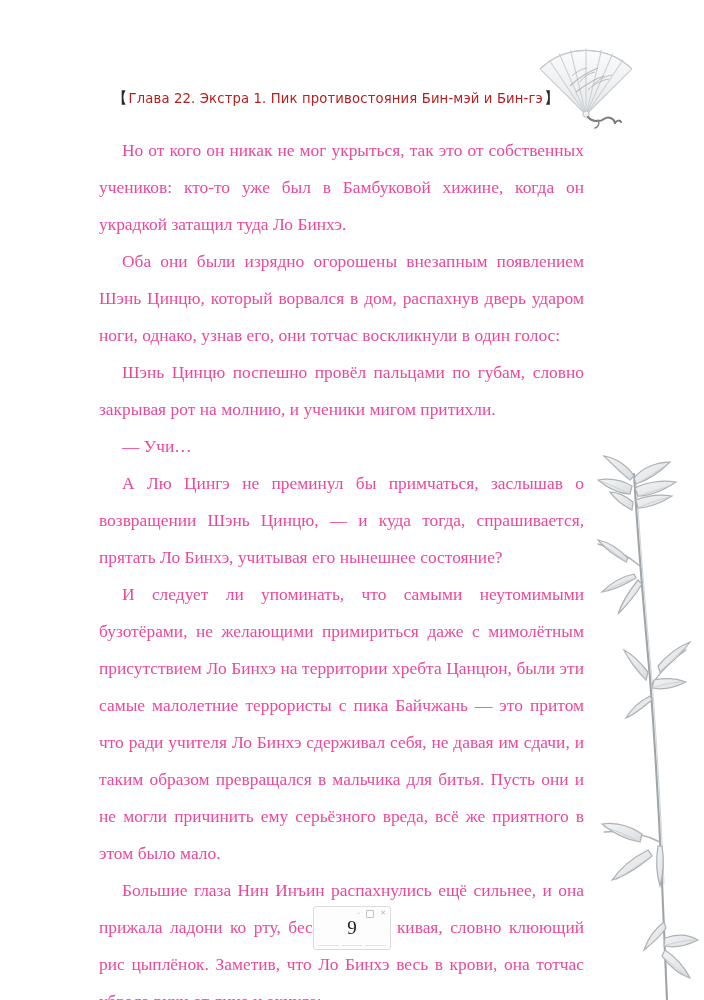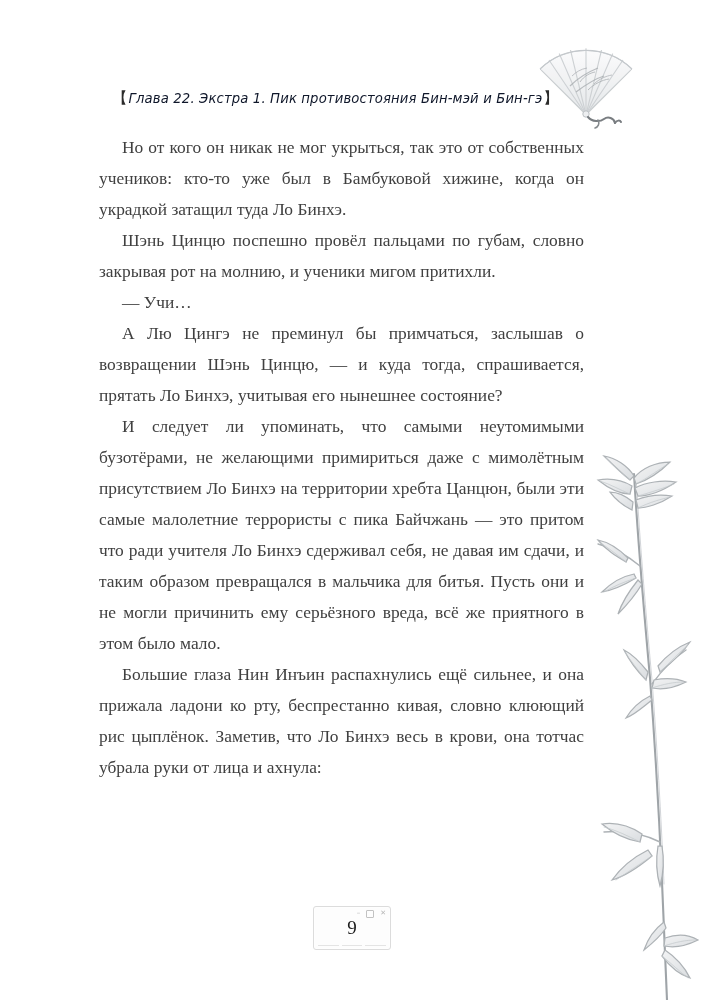--- a/index.html
+++ b/index.html
@@ -26,24 +26,23 @@
     left: 112px;
     top: 85px;
     width: 470px;
     height: 26px;
     display: flex;
     align-items: center;
     white-space: nowrap;
   }
   .running-head .rh-text {
     font-family: "DejaVu Sans", "Liberation Sans", sans-serif;
-    font-style: italic;
     font-size: 13.2px;
     letter-spacing: 0.15px;
-    color: #0f172a;
+    color: #b91c1c;
   }
   .running-head .rh-bracket {
     font-family: "DejaVu Sans", "Liberation Sans", sans-serif;
     font-size: 15.5px;
     font-style: normal;
     color: #2b2b2b;
     line-height: 1;
     position: relative;
     top: 0.5px;
   }
@@ -73,24 +72,24 @@
   
   .body-text {
     position: absolute;
     left: 99px;
     top: 132px;
     width: 485px;
   }
   .body-text p {
     margin: 0;
     font-size: 17.4px;
-    line-height: 31px;
+    line-height: 37px;
     text-align: justify;
     text-indent: 23px;
-    color: #404040;
+    color: #ec4899;
     hyphens: manual;
     word-spacing: 0.1px;
   }
 
   
   .page-number-plate {
     position: absolute;
     left: 313px;
     top: 906px;
     width: 76px;
@@ -201,20 +200,21 @@
 
         <path d="M56 71 C60 76 68 76 72 73 C76 70 82 72 83 77" fill="none" stroke="#6e7377" stroke-width="2.1" stroke-linecap="round"></path>
         <path d="M83 77 C85 74 88 74 89 76" fill="none" stroke="#6e7377" stroke-width="2" stroke-linecap="round"></path>
         <path d="M66 74 C68 78 66 81 63 82" fill="none" stroke="#7a7f83" stroke-width="1.6" stroke-linecap="round"></path>
       </g>
     </svg>
   </div>
 
   <div class="body-text">
     <p>Но от кого он никак не мог укрыться, так это от собственных учеников: кто-то уже был в Бамбуковой хижине, когда он украдкой затащил туда Ло Бинхэ.</p>
+    <p>Оба они были изрядно огорошены внезапным появлением Шэнь Цинцю, который ворвался в дом, распахнув дверь ударом ноги, однако, узнав его, они тотчас воскликнули в один голос:</p>
     <p>Шэнь Цинцю поспешно провёл пальцами по губам, словно закрывая рот на молнию, и ученики мигом притихли.</p>
     <p>— Учи…</p>
     <p>А Лю Цингэ не преминул бы примчаться, заслышав о возвращении Шэнь Цинцю, — и куда тогда, спрашивается, прятать Ло Бинхэ, учитывая его нынешнее состояние?</p>
     <p>И следует ли упоминать, что самыми неутомимыми бузотёрами, не желающими примириться даже с мимолётным присутствием Ло Бинхэ на территории хребта Цанцюн, были эти самые малолетние террористы с пика Байчжань — это притом что ради учителя Ло Бинхэ сдерживал себя, не давая им сдачи, и таким образом превращался в мальчика для битья. Пусть они и не могли причинить ему серьёзного вреда, всё же приятного в этом было мало.</p>
     <p>Большие глаза Нин Инъин распахнулись ещё сильнее, и она прижала ладони ко рту, беспрестанно кивая, словно клюющий рис цыплёнок. Заметив, что Ло Бинхэ весь в крови, она тотчас убрала руки от лица и ахнула:</p>
   </div>
 
   <div class="bamboo-ornament">
     <svg viewBox="0 0 132 548" width="132" height="548" xmlns="http://www.w3.org/2000/svg">
       <defs>

